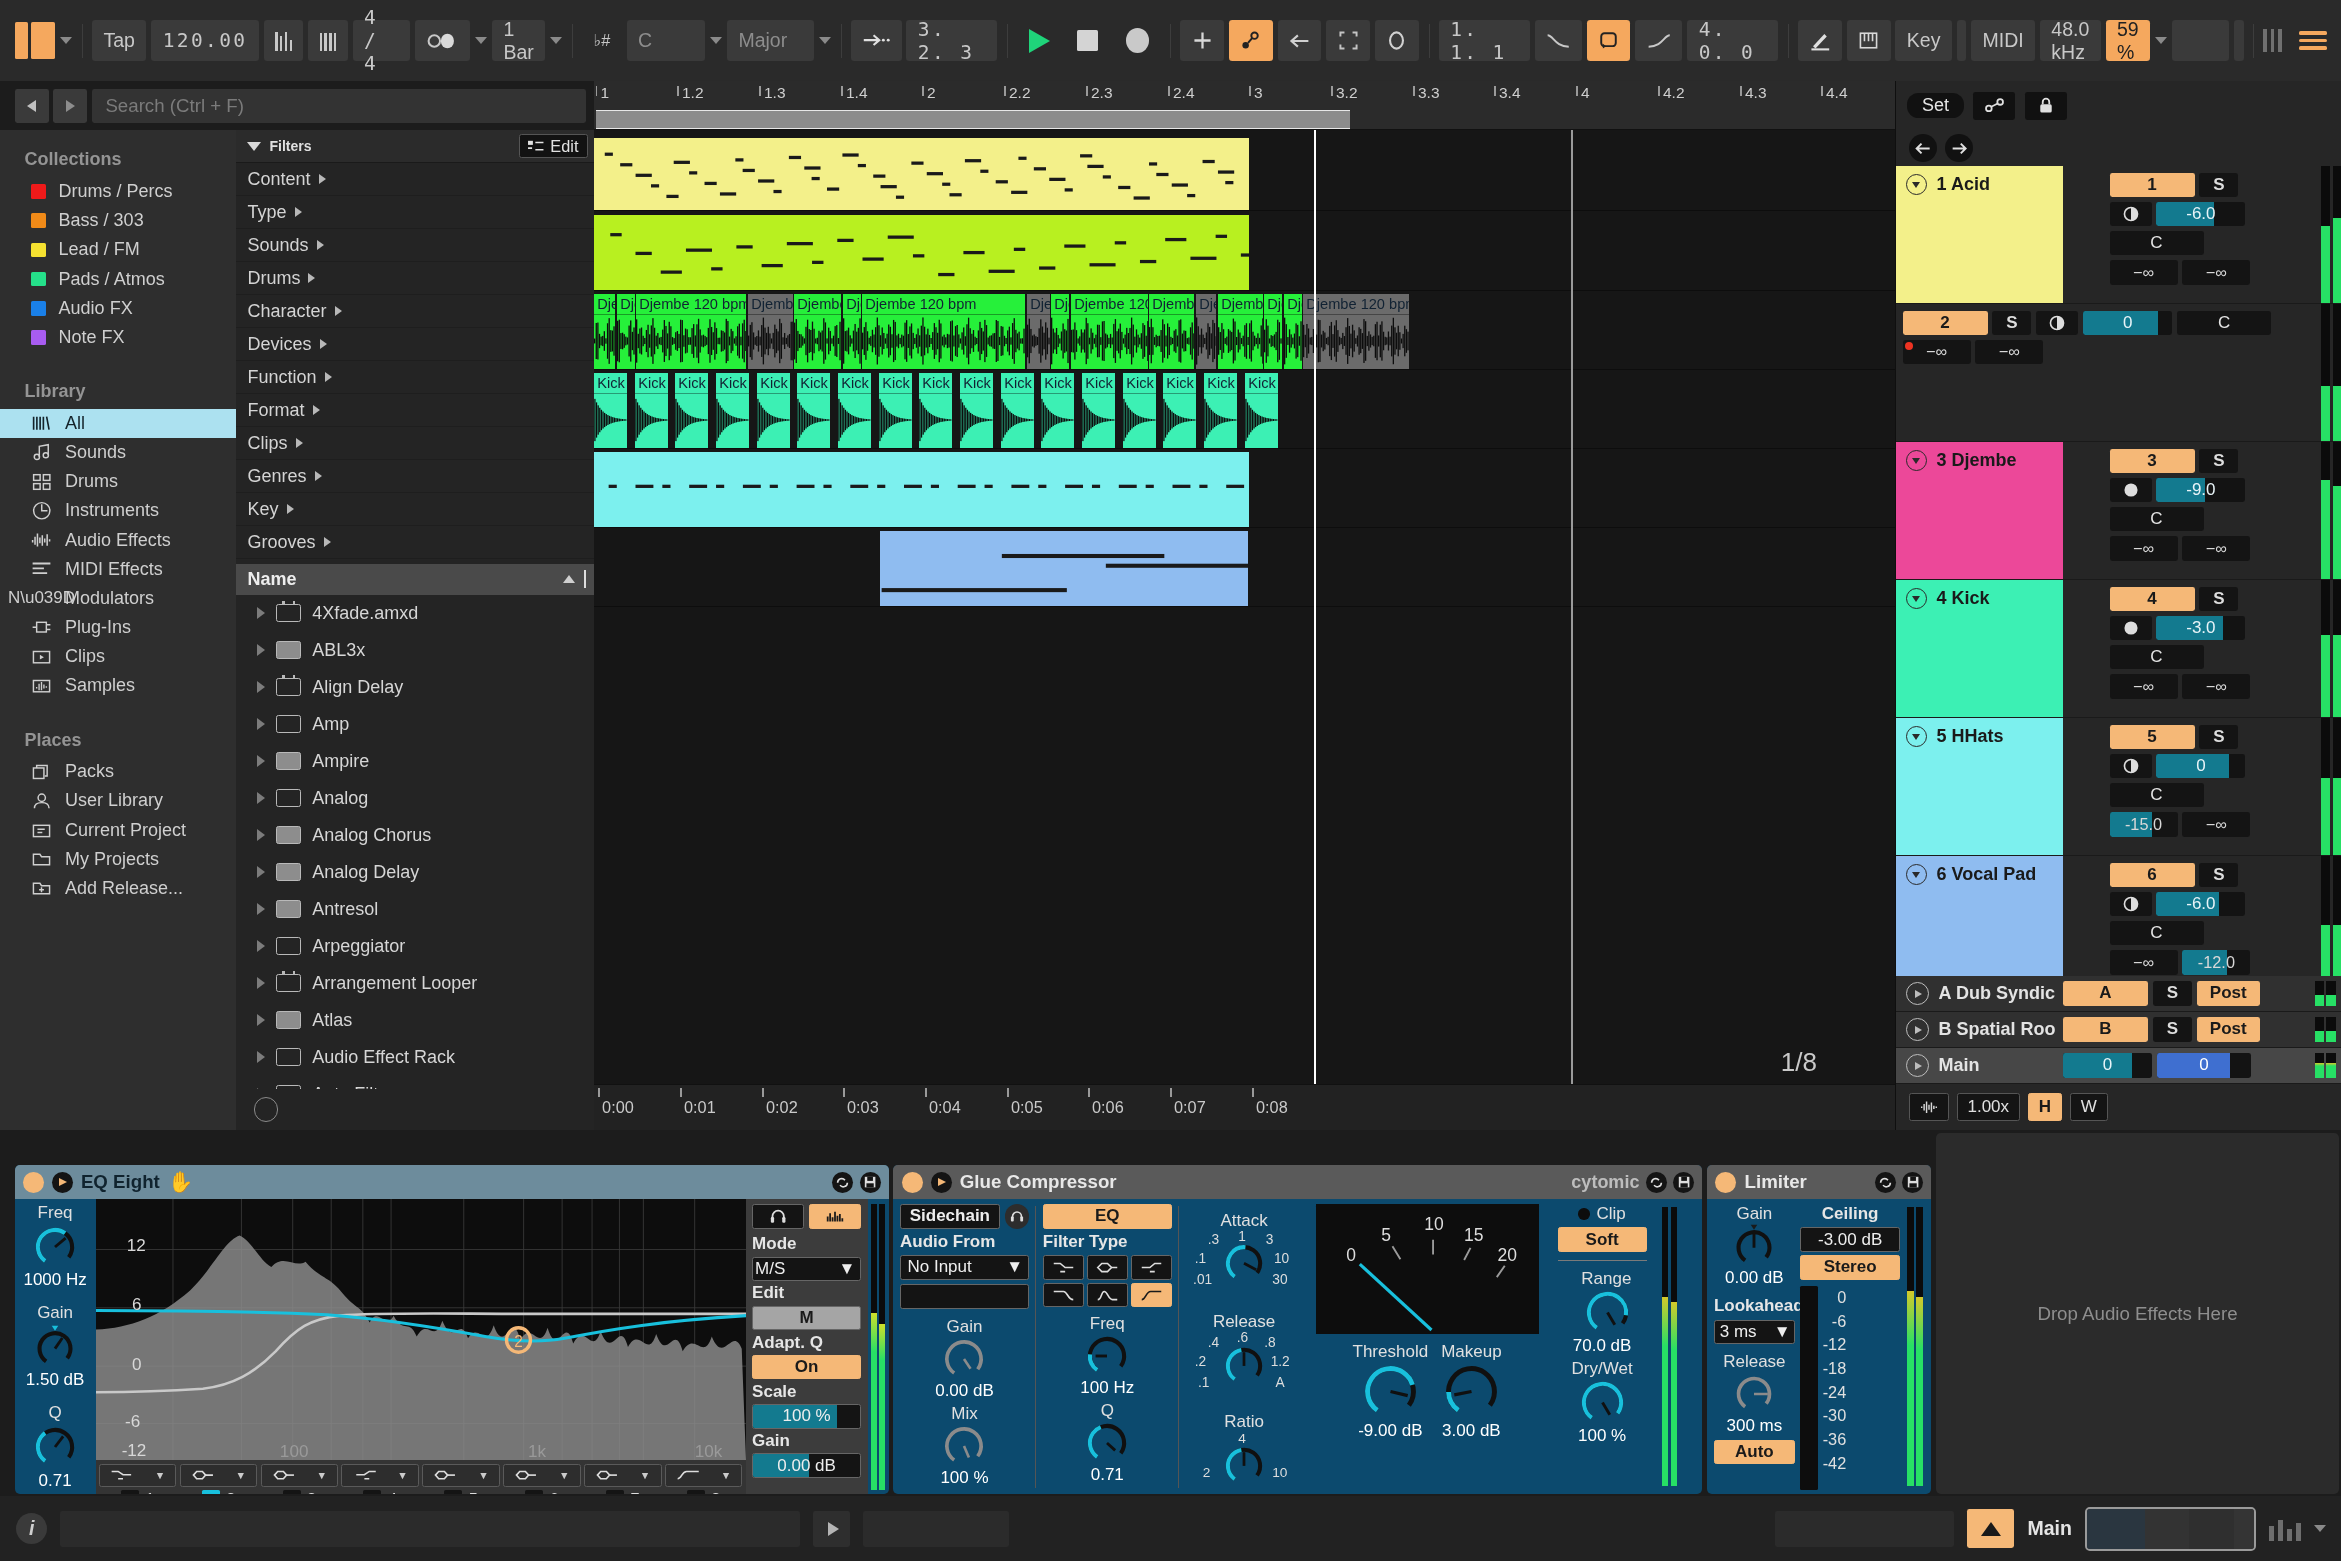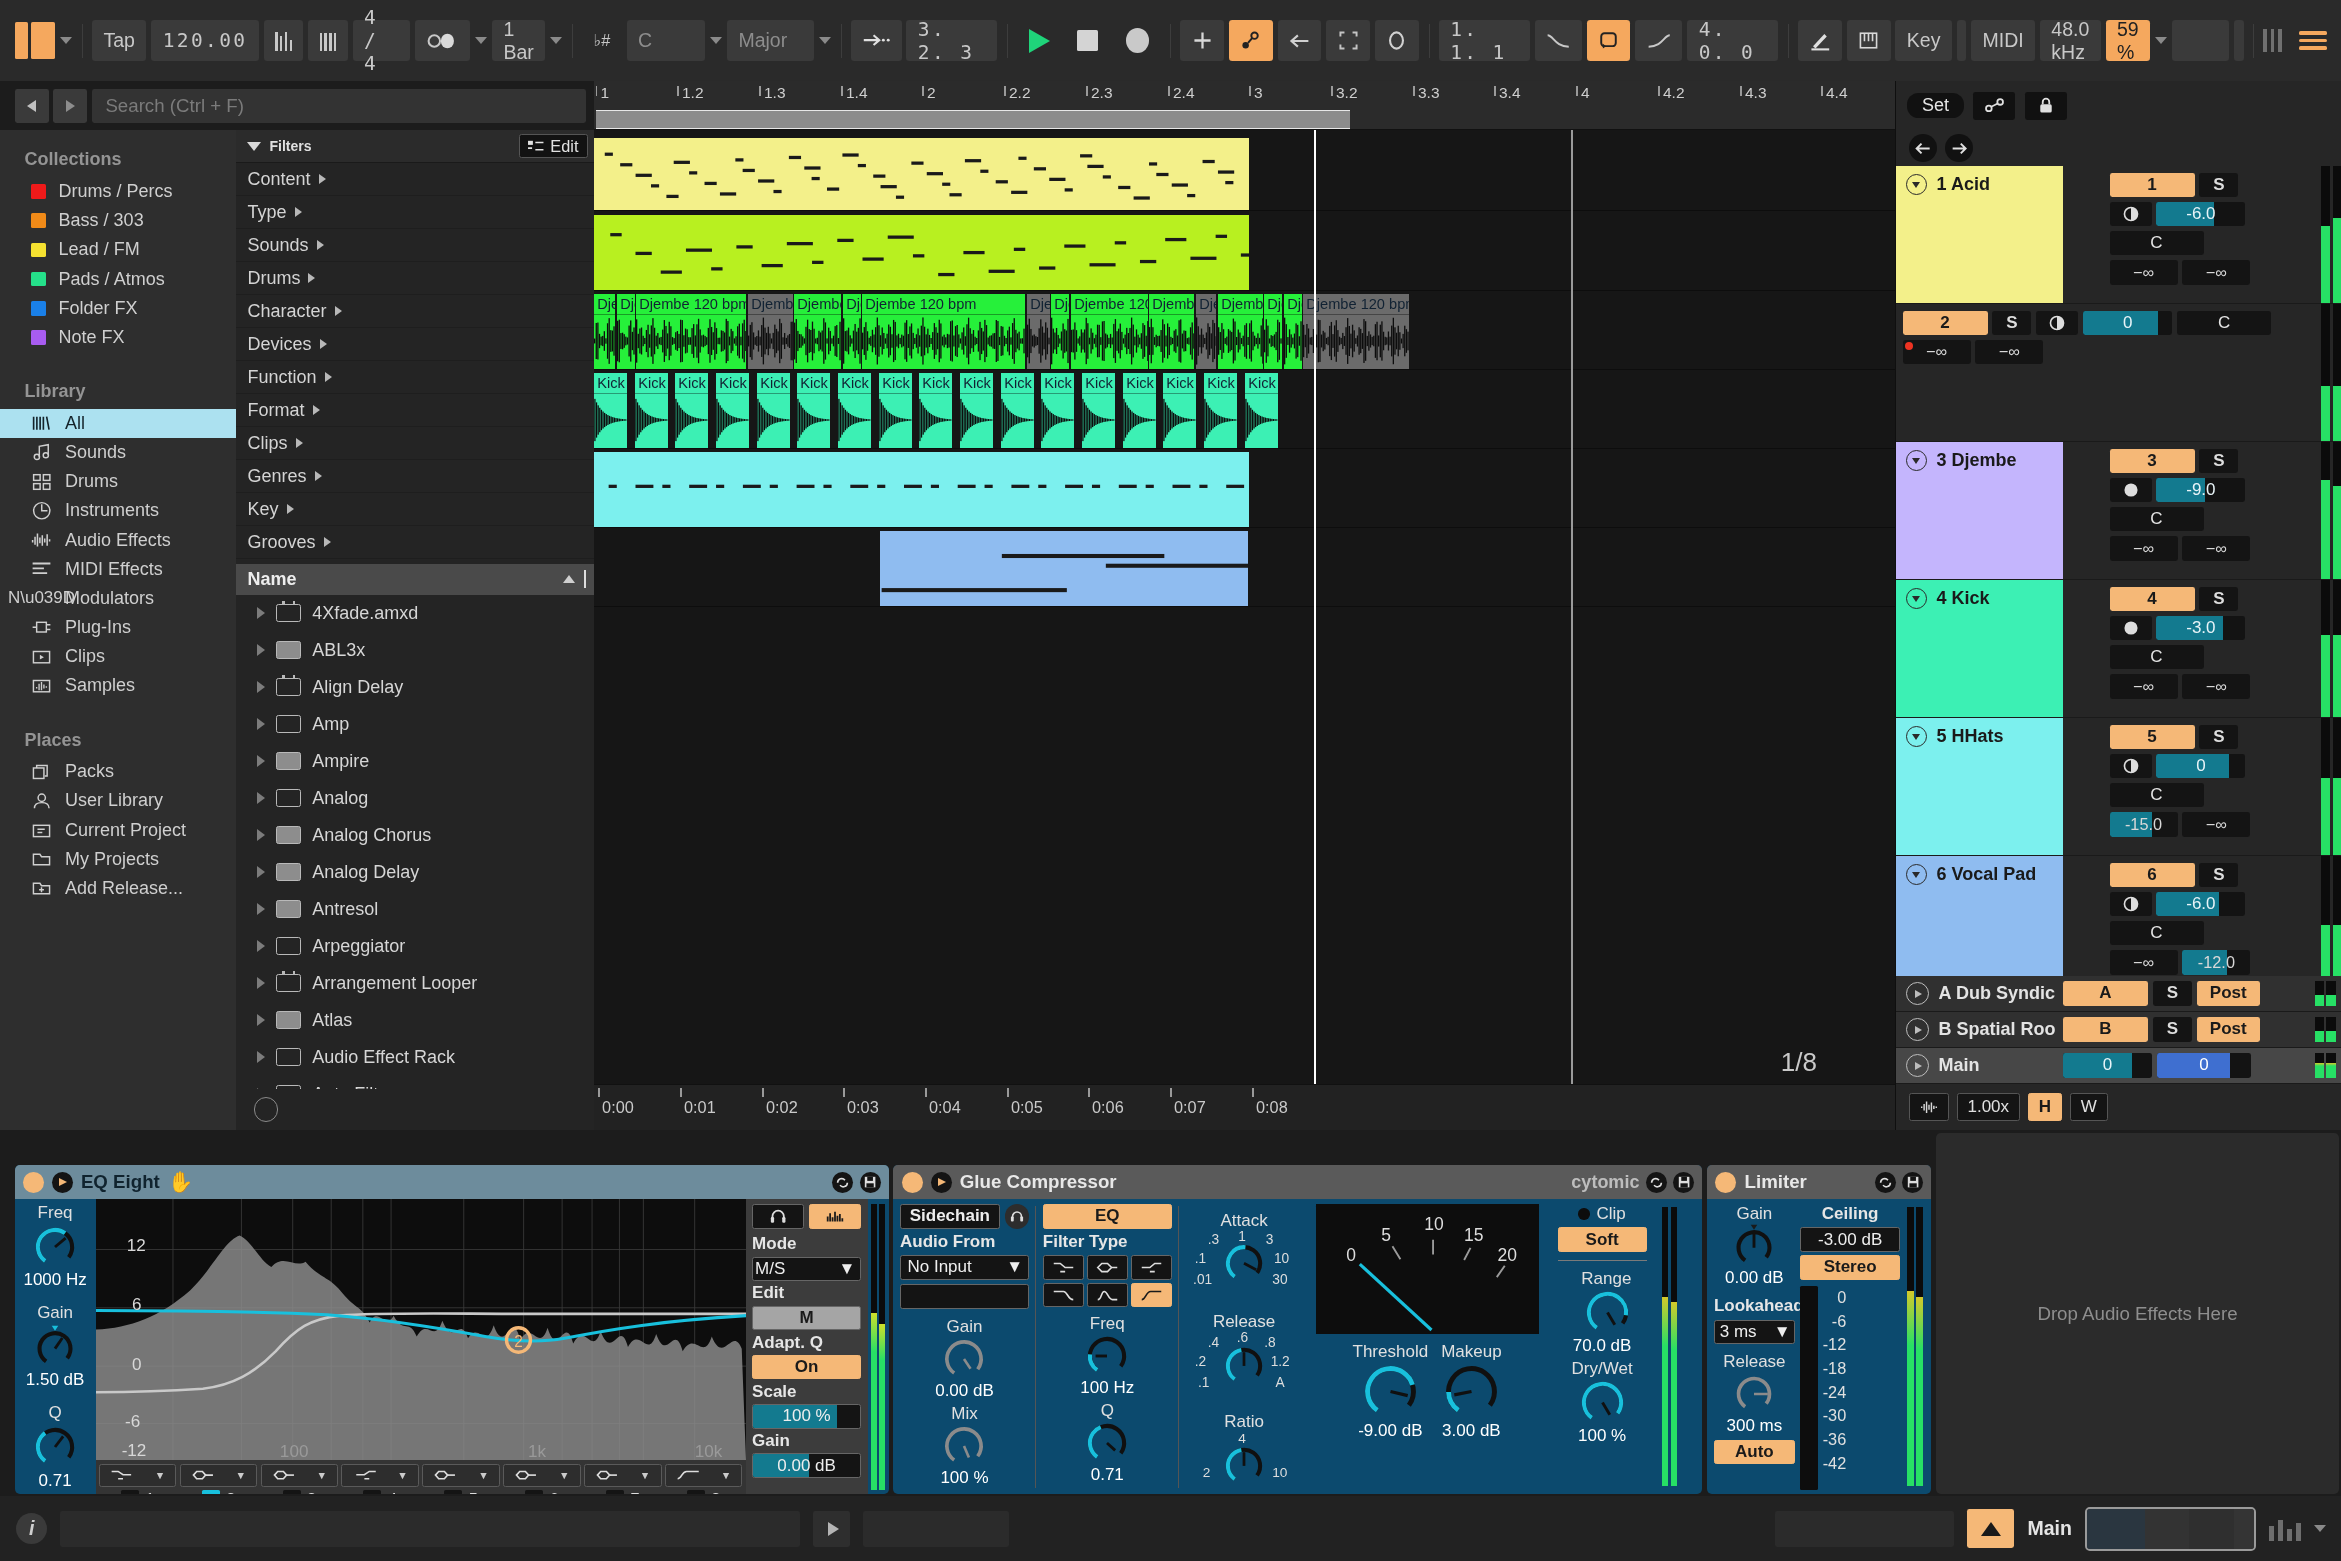--- a/index.html
+++ b/index.html
@@ -355,21 +355,21 @@
           <div class="bs-item">
               <span class="sw" style="background:#f5e130"></span>
               <span>Lead / FM</span>
             </div>
           <div class="bs-item">
               <span class="sw" style="background:#25e08a"></span>
               <span>Pads / Atmos</span>
             </div>
           <div class="bs-item">
               <span class="sw" style="background:#1a80e8"></span>
-              <span>Folder FX</span>
+              <span>Audio FX</span>
             </div>
           <div class="bs-item">
               <span class="sw" style="background:#a85cf0"></span>
               <span>Note FX</span>
             </div>
           <div class="bs-gap"></div>
           <div class="bs-head">Library</div>
           <div class="bs-item sel">
             <span class="bs-ico">
                 <svg width="19.5" height="16.3" viewBox="0 0 24 20">
@@ -1907,21 +1907,21 @@
             <div class="meter">
               <i>
                 <b style="height:40%"></b>
               </i>
               <i>
                 <b style="height:40%"></b>
               </i>
             </div>
           </div>
           <div class="mxtrack" style="height: 138px;">
-            <div class="mx-name" style="background:#c4b5fd">
+            <div class="mx-name" style="background:#ec4899">
               <span class="tri-circ">
                 <span class="tri-d"></span>
               </span>
               <span>3 Djembe</span>
             </div>
             <div class="mx-ctl">
               <span class="cbtn num">3</span>
               <span class="cbtn s">S</span>
               <span class="cbtn rec">
                 <svg width="18" height="18" viewBox="0 0 22 22">

